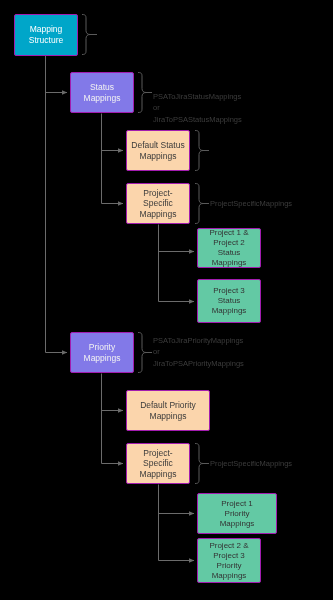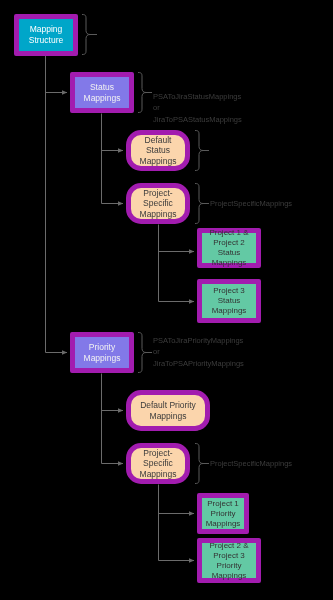--- a/index.html
+++ b/index.html
@@ -23,21 +23,21 @@
   svg.layer {
     position: absolute;
     left: 0; top: 0;
     width: 333px;
     height: 600px;
     overflow: visible;
   }
   .node {
     position: absolute;
     box-sizing: border-box;
-    border: 5px solid #a21caf;
+    border: 1px solid #a21caf;
     border-radius: 2px;
     display: flex;
     align-items: center;
     justify-content: center;
     text-align: center;
     line-height: 1.25;
     padding: 2px 3px;
   }
   .node-label {
     display: block;
@@ -50,21 +50,20 @@
   }
   .node-group {
     background: #8279E8;
     color: #f2f2f2;
     font-size: 8.5px;
   }
   .node-sub {
     background: #FBD5AC;
     color: #3b3b3b;
     font-size: 8.5px;
-    border-radius: 15px;
   }
   .node-leaf {
     background: #63C9A4;
     color: #333333;
     font-size: 8px;
   }
   .annotation {
     position: absolute;
     color: #3d3d3d;
     font-size: 7.5px;
@@ -171,21 +170,21 @@
   <div class="node node-sub" style="left:126px; top:390px; width:84px; height:41px;">
     <span class="node-label">Default Priority
 Mappings</span>
   </div>
 
   <div class="node node-sub" style="left:126px; top:443px; width:64px; height:41px;">
     <span class="node-label">Project-Specific
 Mappings</span>
   </div>
 
-  <div class="node node-leaf" style="left:197px; top:493px; width:52px; height:41px;">
+  <div class="node node-leaf" style="left:197px; top:493px; width:80px; height:41px;">
     <span class="node-label">Project 1
 Priority
 Mappings</span>
   </div>
 
   <div class="node node-leaf" style="left:197px; top:538px; width:64px; height:45px;">
     <span class="node-label">Project 2 &amp;
 Project 3
 Priority
 Mappings</span>

